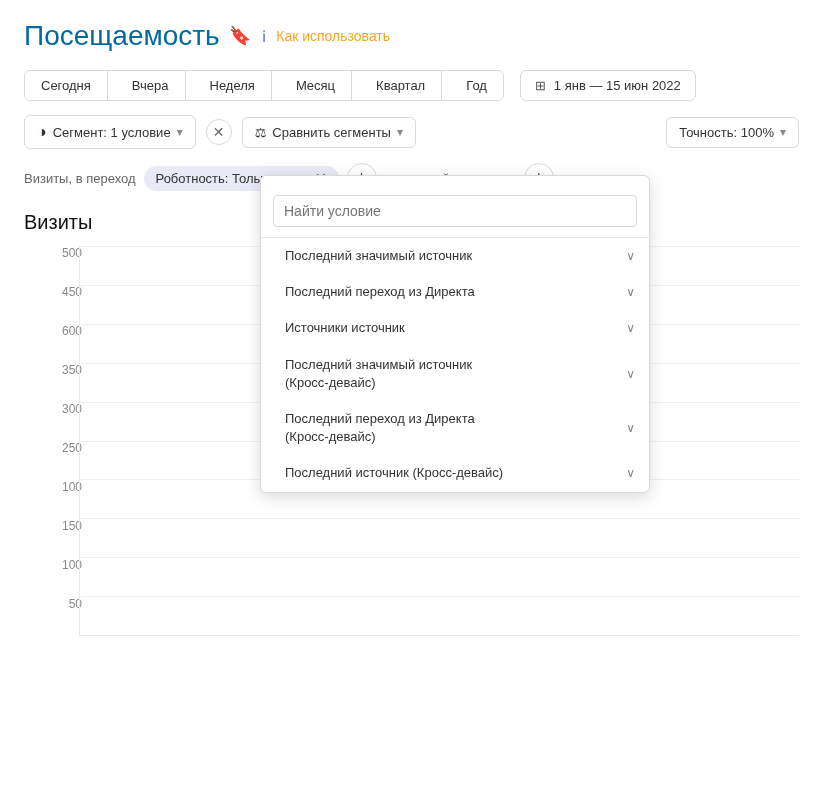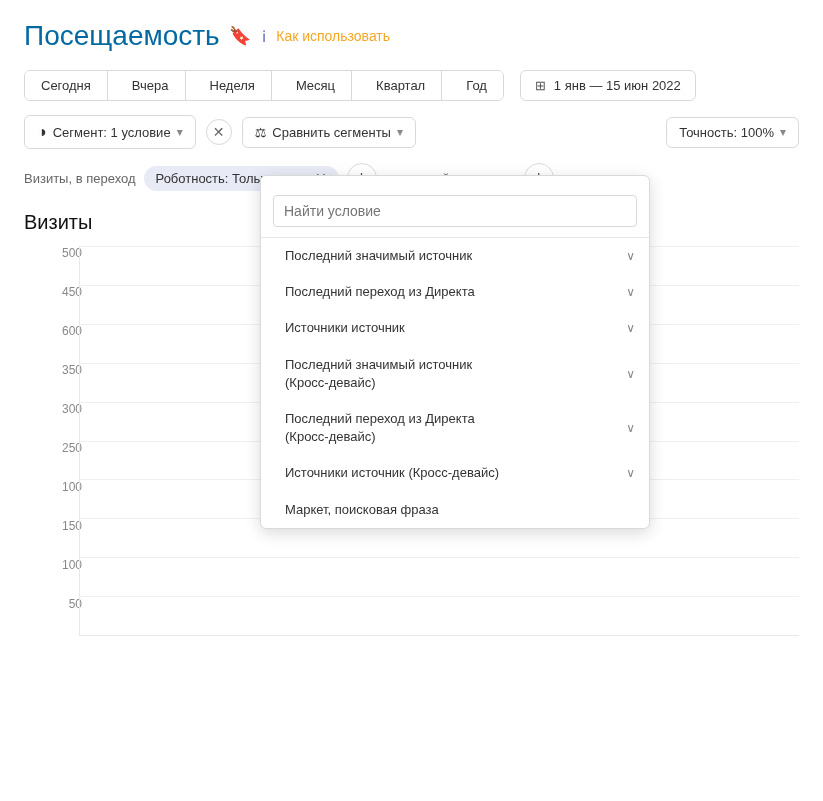--- a/index.html
+++ b/index.html
@@ -596,22 +596,19 @@
         </div>
         <div class="dropdown-item-multiline">
           <span class="dropdown-item-text">Последний значимый источник<br>(Кросс-девайс)</span>
           <span class="chevron-icon">∨</span>
         </div>
         <div class="dropdown-item-multiline">
           <span class="dropdown-item-text">Последний переход из Директа<br>(Кросс-девайс)</span>
           <span class="chevron-icon">∨</span>
         </div>
         <div class="dropdown-item">
-          <span class="dropdown-item-text">Источники источник (Кросс-девайс)</span>
+          <span class="dropdown-item-text">Последний источник (Кросс-девайс)</span>
           <span class="chevron-icon">∨</span>
-        </div>
-        <div class="dropdown-item">
-          <span class="dropdown-item-text">Маркет, поисковая фраза</span>
         </div>
       </div>
   </div>
 
 </div>
 
 </body></html>

